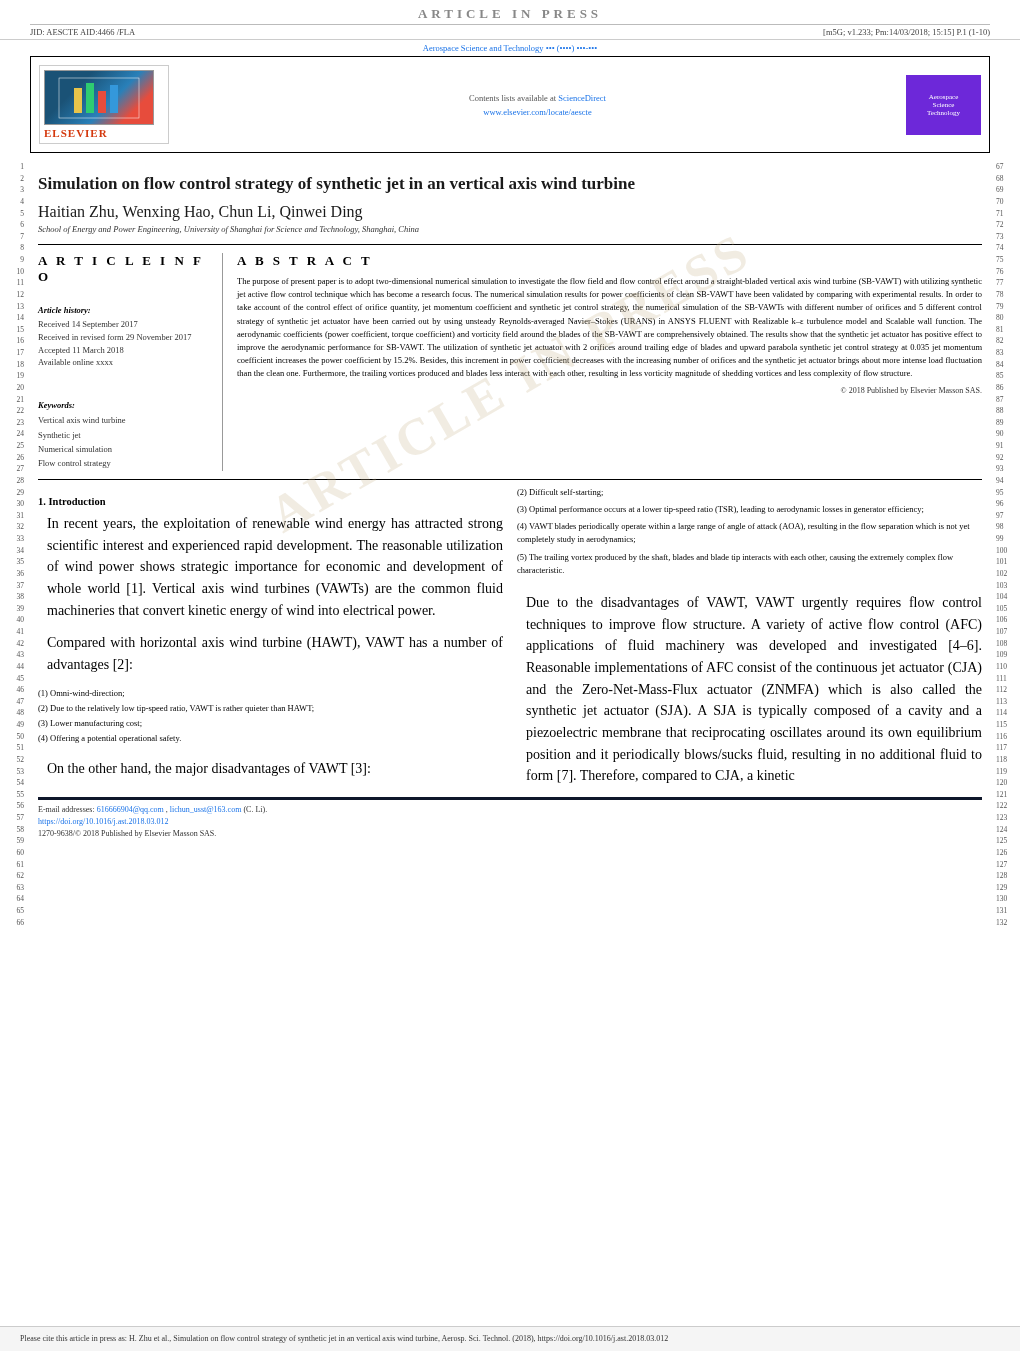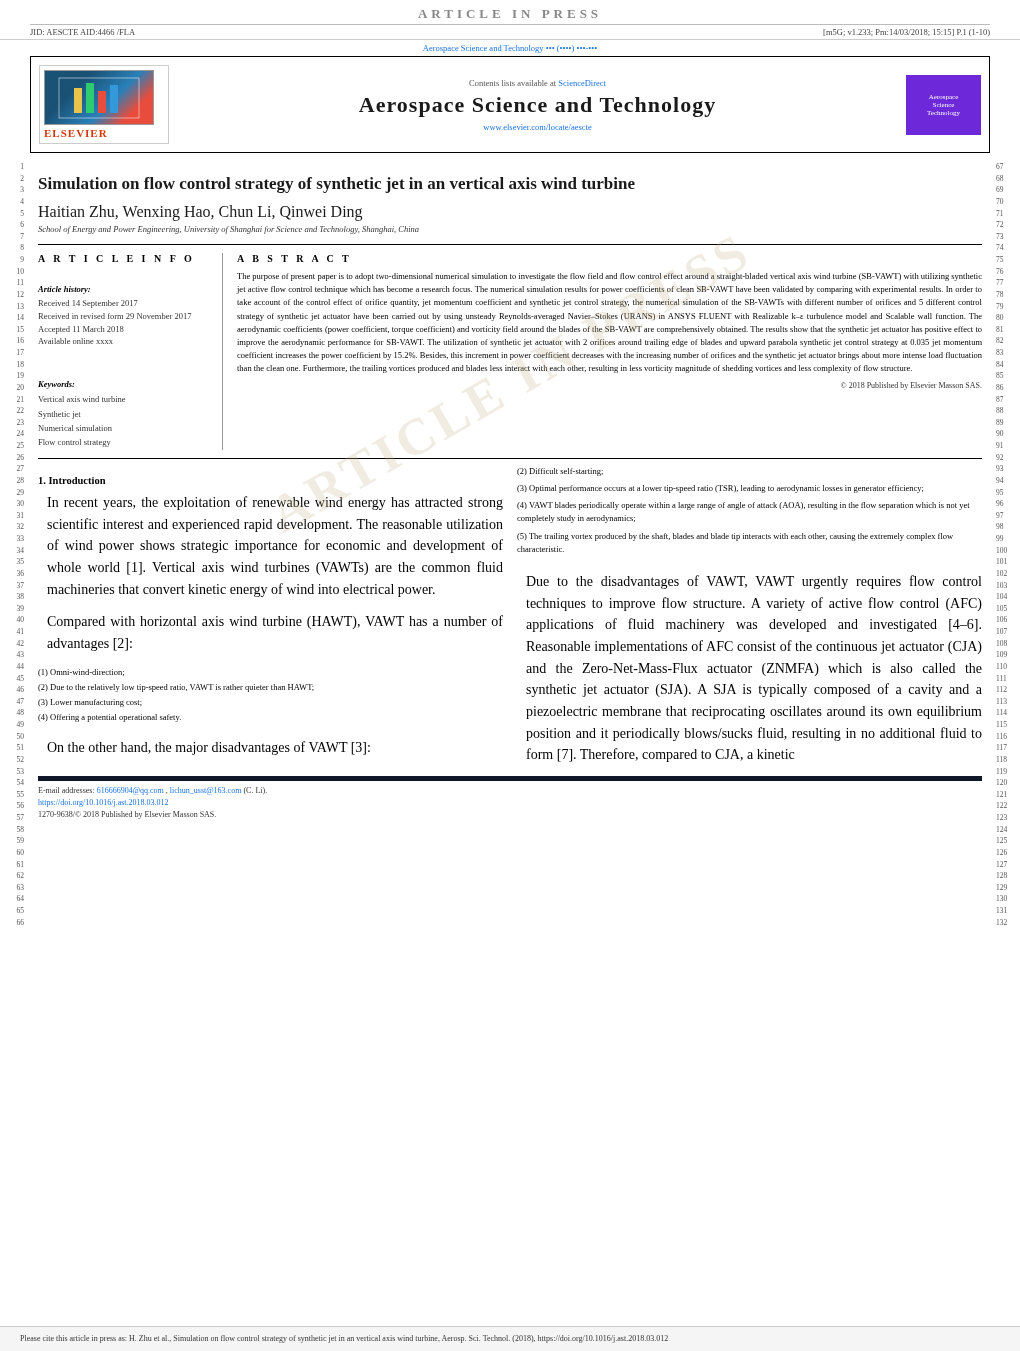--- a/index.html
+++ b/index.html
@@ -199,21 +199,21 @@
       flex-shrink: 0;
       padding-right: 8px;
       border-right: 1px solid #999;
     }
 
     .abstract-col {
       flex: 1;
     }
 
     .section-heading {
-      font-size: 10px;
+      font-size: 13px;
       letter-spacing: 3px;
       font-weight: bold;
       color: #000;
       margin-bottom: 6px;
       font-variant: small-caps;
     }
 
     .info-subsection-title {
       font-size: 8.5px;
       font-style: italic;
@@ -293,21 +293,21 @@
       font-weight: bold;
       pointer-events: none;
       white-space: nowrap;
       letter-spacing: 4px;
       z-index: 10;
     }
 
     
     .footnote-area {
       margin-top: 10px;
-      border-top: 5px solid #0f172a;
+      border-top: 3px solid #0f172a;
       padding-top: 4px;
     }
 
     .footnote-text {
       font-size: 8px;
       color: #333;
       line-height: 1.5;
     }
 
     
@@ -360,21 +360,20 @@
         <div class="elsevier-text">ELSEVIER</div>
       </div>
     </div>
   </div>
 
   <div class="title-col">
     <div class="sciencedirect-line">
       <span>Contents lists available at</span>
       <span class="sciencedirect-link">ScienceDirect</span>
     </div>
-    <div class="journal-title">Aerospace Science and Technology</div>
     <div class="journal-url">www.elsevier.com/locate/aescte</div>
   </div>
 
   <div class="springer-logo-placeholder">
     <span style="white-space:pre;font-size:7px;text-align:center;">Aerospace
 Science
 Technology</span>
   </div>
 </div>
 

